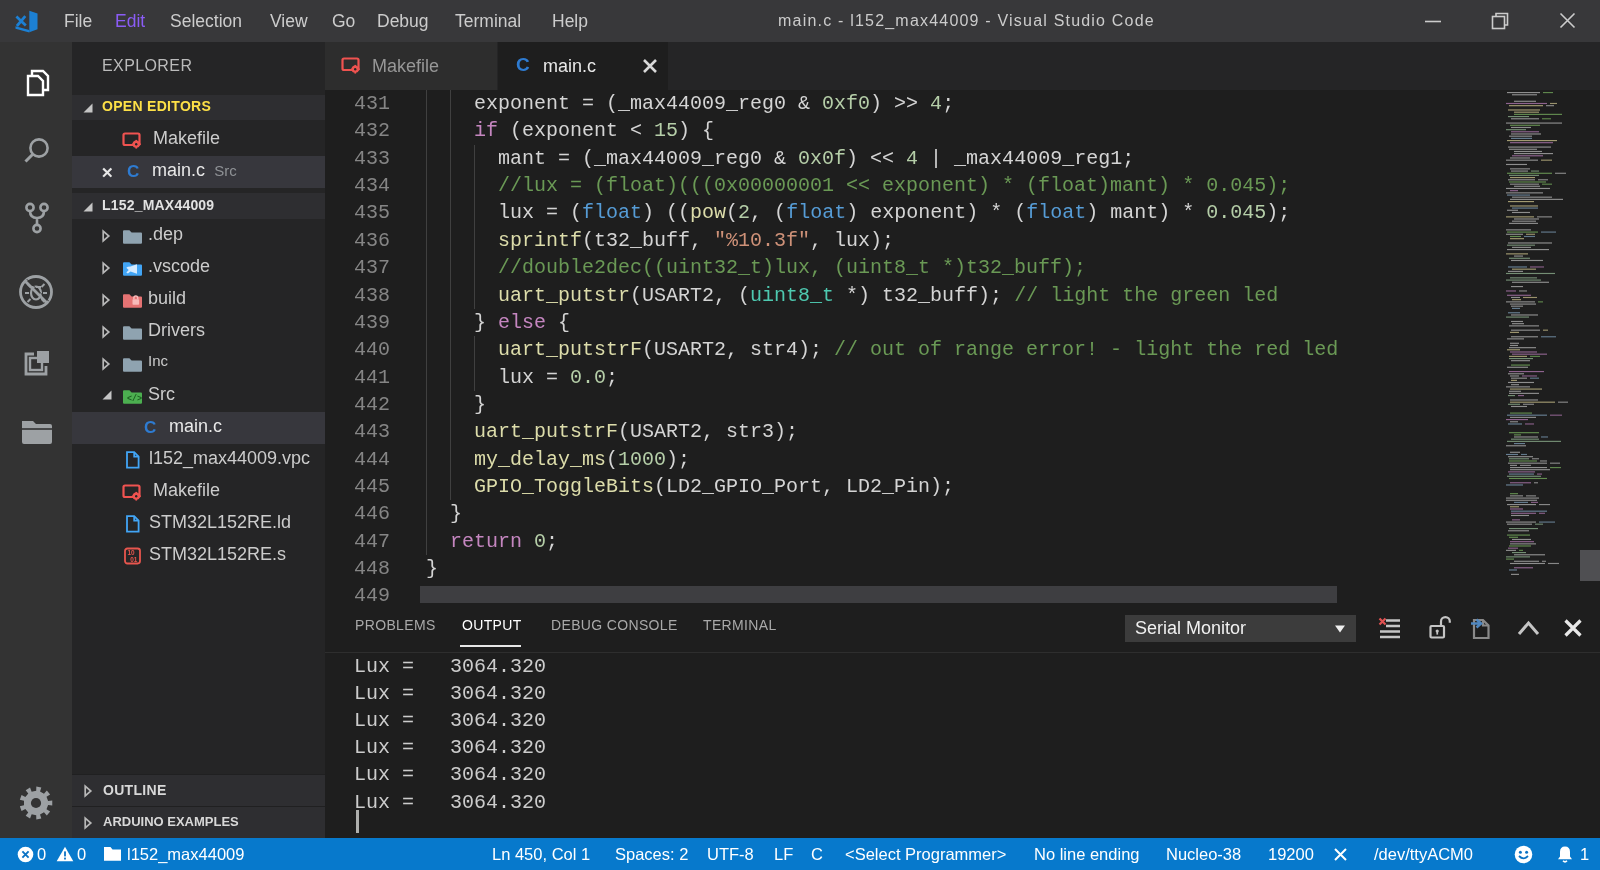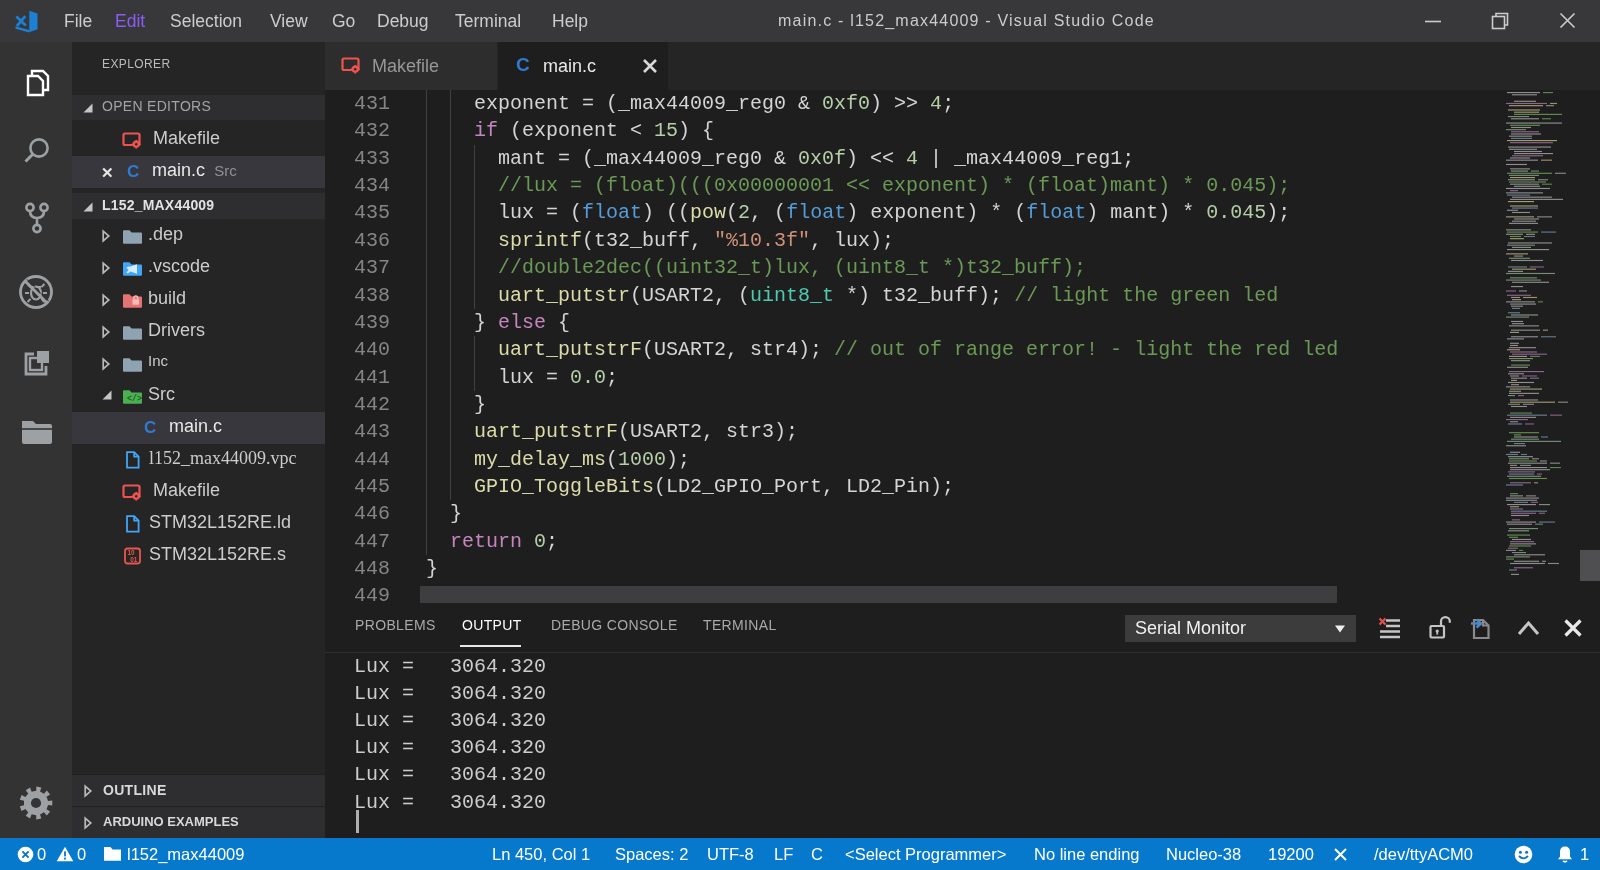--- a/index.html
+++ b/index.html
@@ -66,28 +66,28 @@
 <svg class="ai" style="left:20px;top:417px" width="34" height="30" viewBox="0 0 34 30">
 <path d="M2 4 h11 l3 3 h14 q2 0 2 2 v16 q0 2 -2 2 h-26 q-2 0 -2 -2 z" fill="#9da1a4"></path>
 <path d="M2 12 h30" stroke="#333333" stroke-width="1.6"></path>
 </svg>
 <svg class="ai" style="left:19px;top:786px" width="34" height="34" viewBox="0 0 32 32">
 <polygon points="27.4,14.2 31.3,13.6 31.3,18.4 27.4,17.8 25.9,21.9 29.3,24.0 26.2,27.7 23.5,24.7 19.8,26.9 21.0,30.7 16.3,31.5 16.2,27.5 11.9,26.7 10.4,30.5 6.3,28.1 8.7,24.9 6.0,21.6 2.4,23.5 0.8,19.0 4.7,18.2 4.7,13.8 0.8,13.0 2.4,8.5 6.0,10.4 8.7,7.1 6.3,3.9 10.4,1.5 11.9,5.3 16.2,4.5 16.3,0.5 21.0,1.3 19.8,5.1 23.5,7.3 26.2,4.3 29.3,8.0 25.9,10.1" fill="#9da1a4"></polygon>
 <circle cx="16" cy="16" r="4.8" fill="#333333"></circle>
 </svg>
 
 <div class="abs" style="left:72px;top:42px;width:253px;height:796px;background:#252526"></div>
-<div class="abs" style="left:102px;top:57px;font-size:12px;color:#bbbbbb;letter-spacing:.4px">EXPLORER</div>
+<div class="abs" style="left:102px;top:57px;font-size:16px;color:#bbbbbb;letter-spacing:.4px">EXPLORER</div>
 <div style="position:absolute;left:72px;top:95px;width:253px;height:25px;background:#2e2e31;">
     <div style="position:absolute;left:10px;top:7px">
       <svg width="12" height="12" viewBox="0 0 12 12" style="display:block">
         <path d="M10.5 1.5 v9 h-9 z" fill="#c5c5c5"></path>
       </svg>
     </div>
-    <div style="position:absolute;left:30px;top:3px;font-size:14px;font-weight:normal;color:#a3a3a3;letter-spacing:.3px">OPEN EDITORS</div>
+    <div style="position:absolute;left:30px;top:3px;font-size:14px;font-weight:bold;color:#fde047;letter-spacing:.3px">OPEN EDITORS</div>
   </div>
 <div style="position:absolute;left:72px;top:124px;width:253px;height:32px;">
     <div style="position:absolute;left:50px;top:7px">
       <svg width="21" height="19" viewBox="0 0 21 19" style="display:block">
         <rect x="1.5" y="2.5" width="16" height="11.5" rx="1.5" fill="none" stroke="#ef5350" stroke-width="2.2"></rect>
         <circle cx="14.2" cy="13.2" r="3.6" fill="#ef5350"></circle>
         <circle cx="14.2" cy="13.2" r="1.2" fill="#252526"></circle>
         <rect x="13.4" y="8.9" width="1.7" height="2" fill="#ef5350"></rect>
         <rect x="13.4" y="15.6" width="1.7" height="2" fill="#ef5350"></rect>
         <rect x="9.9" y="12.4" width="2" height="1.7" fill="#ef5350"></rect>
@@ -188,21 +188,21 @@
         <path d="M1 3.2 h6.4 l2.2 2.2 h9.4 q1 0 1 1 v9.4 q0 1 -1 1 h-17 q-1 0 -1 -1 v-11.6 q0 -1 1 -1 z" fill="#4caf50"></path>
         <text x="5" y="13.6" font-family="Liberation Mono" font-size="8.4" font-weight="bold" fill="#1b5e20">&lt;/&gt;</text>
       </svg>
     </div>
     <div style="position:absolute;left:76px;top:4px;font-size:18px;color:#cccccc;white-space:nowrap">Src</div>
   </div>
 <div style="position:absolute;left:72px;top:412px;width:253px;height:32px;background:#37373d;">
     <div style="position:absolute;left:72px;top:6px"><span style="font:bold 17px 'Liberation Sans',sans-serif;color:#2e7bd1">C</span></div>
     <div style="position:absolute;left:97px;top:4px;font-size:18px;color:#e8e8e8">main.c</div>
   </div>
-<div style="position:absolute;left:72px;top:444px;width:253px;height:32px;font-family:Liberation Serif, serif;">
+<div style="position:absolute;left:72px;top:444px;width:253px;height:32px;">
     <div style="position:absolute;left:53px;top:7px">
       <svg width="15" height="18" viewBox="0 0 15 18" style="display:block">
         <path d="M2 1.2 h7.2 l4.4 4.4 v11 h-11.6 z" fill="none" stroke="#42a5f5" stroke-width="1.8"></path>
         <path d="M9.2 1.2 v4.4 h4.4" fill="none" stroke="#42a5f5" stroke-width="1.8"></path>
       </svg>
     </div>
     <div style="position:absolute;left:77px;top:4px;font-size:18px;color:#cccccc;white-space:nowrap">l152_max44009.vpc</div>
   </div>
 <div style="position:absolute;left:72px;top:476px;width:253px;height:32px;">
     <div style="position:absolute;left:50px;top:7px">

